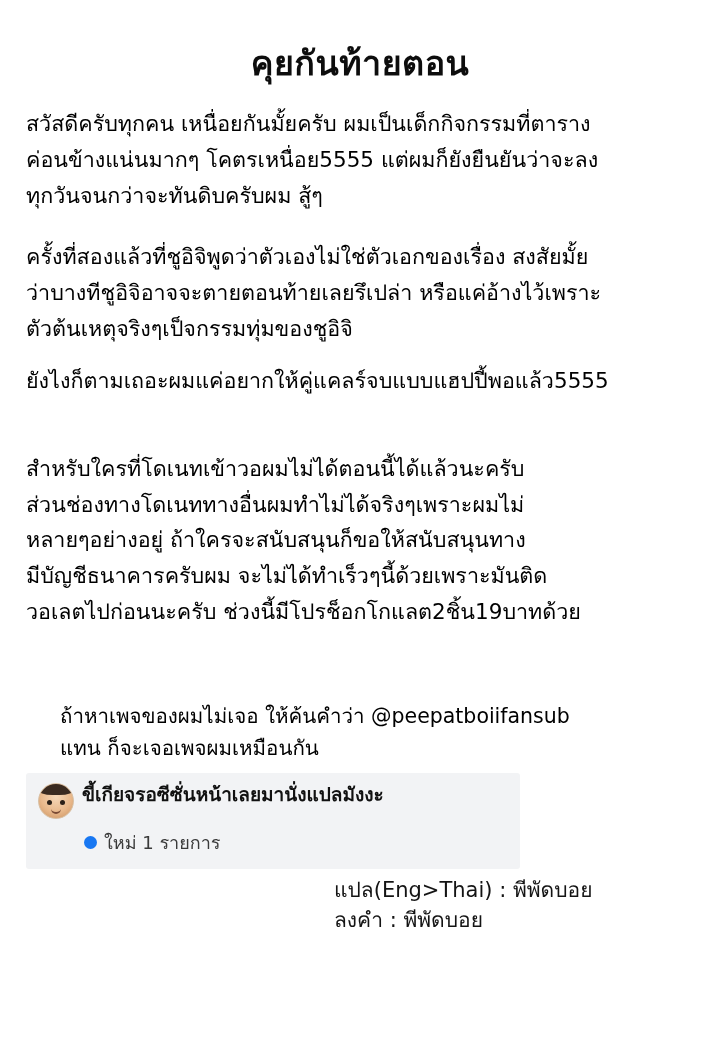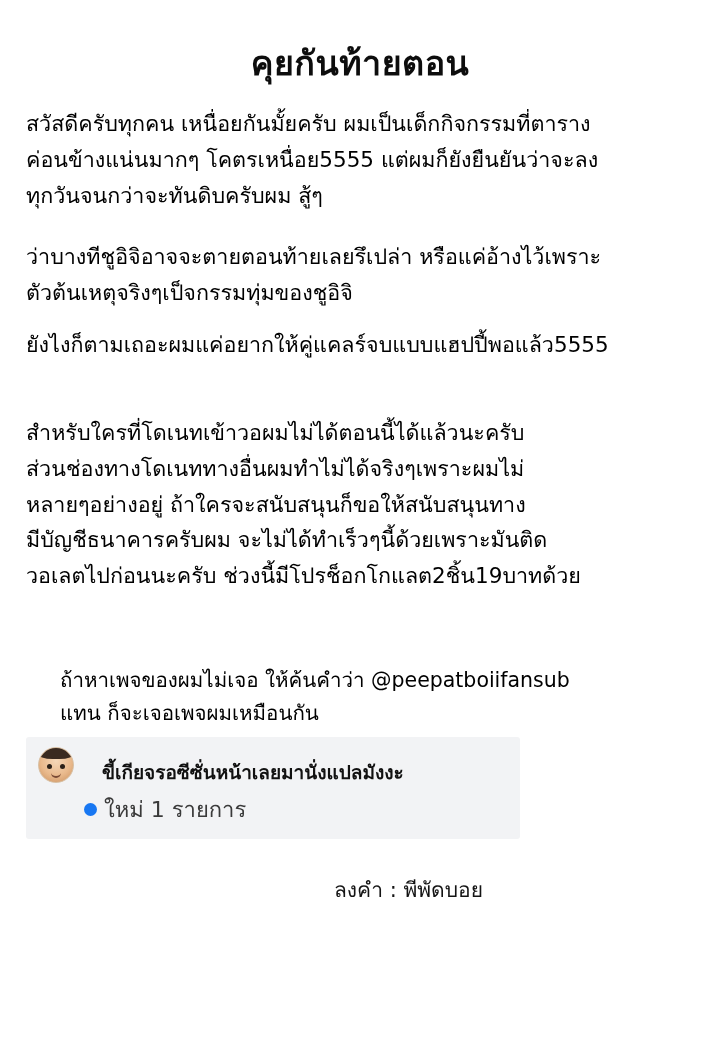--- a/index.html
+++ b/index.html
@@ -56,22 +56,22 @@
   .page-card {
     margin: 10px 26px 0 26px;
     background: #f2f3f5;
     border-radius: 3px;
     padding: 10px 12px 12px 12px;
     width: 494px;
     box-sizing: border-box;
   }
   .page-card-row {
     display: flex;
-    align-items: flex-end;
-    gap: 28px;
+    align-items: flex-start;
+    gap: 8px;
   }
   .avatar {
     width: 34px;
     height: 34px;
     border-radius: 50%;
     background: radial-gradient(circle at 50% 38%, #f5d7b8 0%, #e9b98c 55%, #c98f5d 100%);
     position: relative;
     overflow: hidden;
     flex: 0 0 auto;
     border: 1px solid #d8c0a4;
@@ -112,21 +112,21 @@
     margin: 9px 0 0 46px;
   }
   .dot-icon {
     width: 13px;
     height: 13px;
     border-radius: 50%;
     background: #1877f2;
     flex: 0 0 auto;
   }
   .page-meta {
-    font-size: 22px;
+    font-size: 18px;
     color: #3a3a3a;
   }
 
   .credits {
     position: absolute;
     left: 334px;
     top: 876px;
     font-size: 21px;
     line-height: 1.42;
     color: #141414;
@@ -142,20 +142,21 @@
 
   <div class="body-block">
     <p class="para">สวัสดีครับทุกคน เหนื่อยกันมั้ยครับ ผมเป็นเด็กกิจกรรมที่ตาราง</p>
     <p class="para">ค่อนข้างแน่นมากๆ โคตรเหนื่อย5555 แต่ผมก็ยังยืนยันว่าจะลง</p>
     <p class="para">ทุกวันจนกว่าจะทันดิบครับผม สู้ๆ</p>
   </div>
 
   <div class="gap-md"></div>
 
   <div class="body-block">
+    <p class="para">ครั้งที่สองแล้วที่ชูอิจิพูดว่าตัวเองไม่ใช่ตัวเอกของเรื่อง สงสัยมั้ย</p>
     <p class="para">ว่าบางทีชูอิจิอาจจะตายตอนท้ายเลยรึเปล่า หรือแค่อ้างไว้เพราะ</p>
     <p class="para">ตัวต้นเหตุจริงๆเป็จกรรมทุ่มของชูอิจิ</p>
   </div>
 
   <div class="gap-sm"></div>
 
   <div class="body-block">
     <p class="para">ยังไงก็ตามเถอะผมแค่อยากให้คู่แคลร์จบแบบแฮปปี้พอแล้ว5555</p>
   </div>
 
@@ -186,16 +187,17 @@
       </div>
       <div class="page-name">ขี้เกียจรอซีซั่นหน้าเลยมานั่งแปลมังงะ</div>
     </div>
     <div class="page-meta-row">
       <span class="dot-icon"></span>
       <span class="page-meta">ใหม่ 1 รายการ</span>
     </div>
   </div>
 
   <div class="credits">
+    <div>แปล(Eng&gt;Thai) : พีพัดบอย</div>
     <div>ลงคำ : พีพัดบอย</div>
   </div>
 
 </div>
 
 </body></html>

